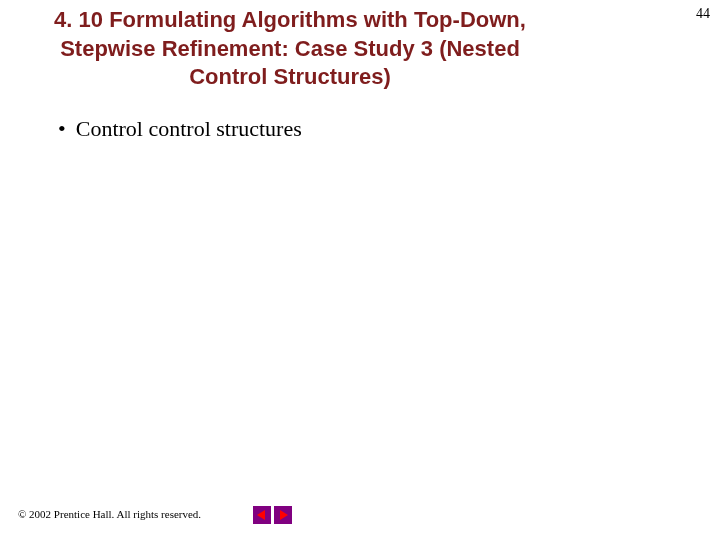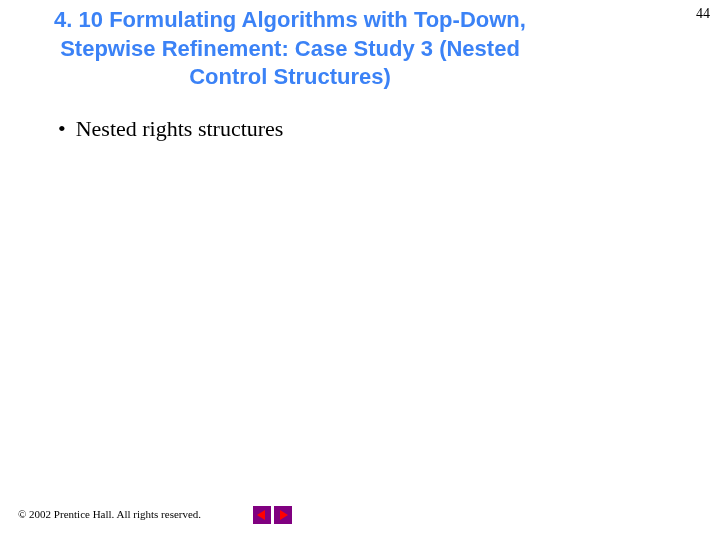--- a/index.html
+++ b/index.html
@@ -13,21 +13,21 @@
       background: #ffffff;
       position: relative;
       font-family: "Times New Roman", Times, serif;
       overflow: hidden;
     }
     .slide-title {
       position: absolute;
       top: 6px;
       left: 50px;
       width: 480px;
-      color: #3b82f6;
+      color: #7f1d1d;
       font-family: Arial, Helvetica, sans-serif;
       font-weight: bold;
       font-size: 22px;
       text-align: center;
       line-height: 1.3;
     }
     .page-number {
       position: absolute;
       top: 6px;
       right: 10px;
@@ -81,21 +81,21 @@
 </head>
 <body>
 
 <div class="slide-title">4. 10   Formulating Algorithms with Top-Down, Stepwise Refinement: Case Study 3 (Nested Control Structures)</div>
 
 <div class="page-number">44</div>
 
 <div class="bullet-list">
   <div class="bullet-item">
     <span class="bullet-marker">•</span>
-    <span>Nested rights structures</span>
+    <span>Control control structures</span>
   </div>
 </div>
 
 <div class="footer">© 2002 Prentice Hall. All rights reserved.</div>
 
 <div class="nav-buttons">
   <div class="nav-btn" title="previous">
     <span>
       <svg viewBox="0 0 10 10">
           <polygon points="8,0 8,10 0,5" fill="#ff0000"></polygon>

